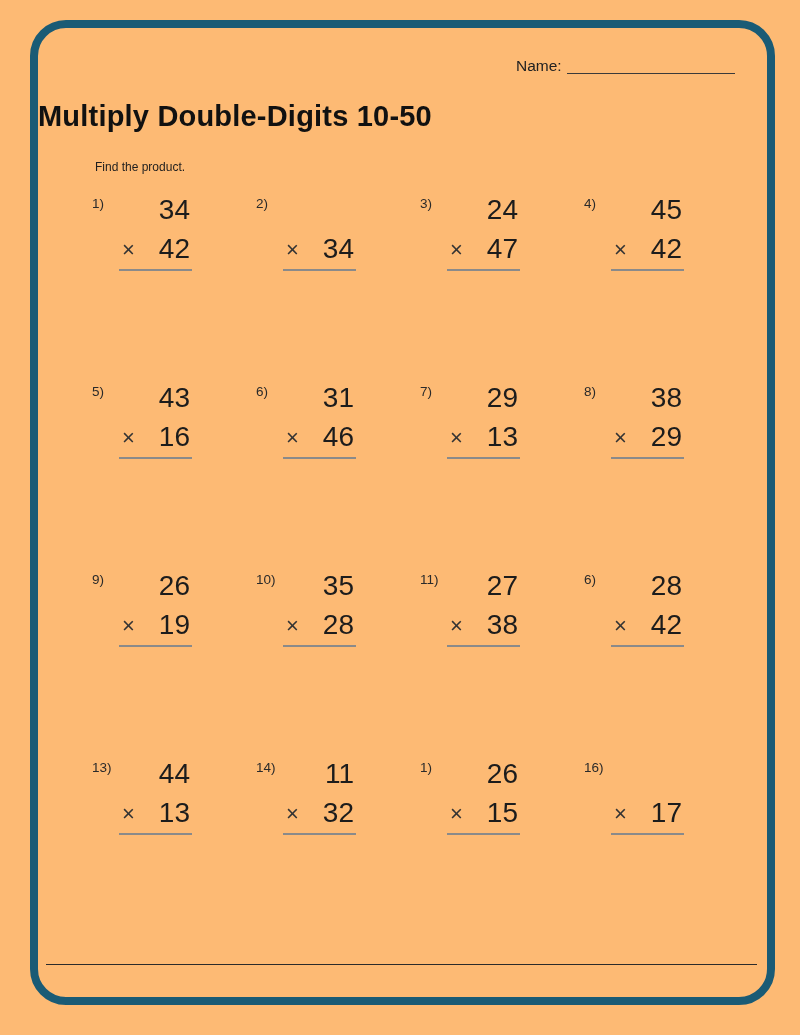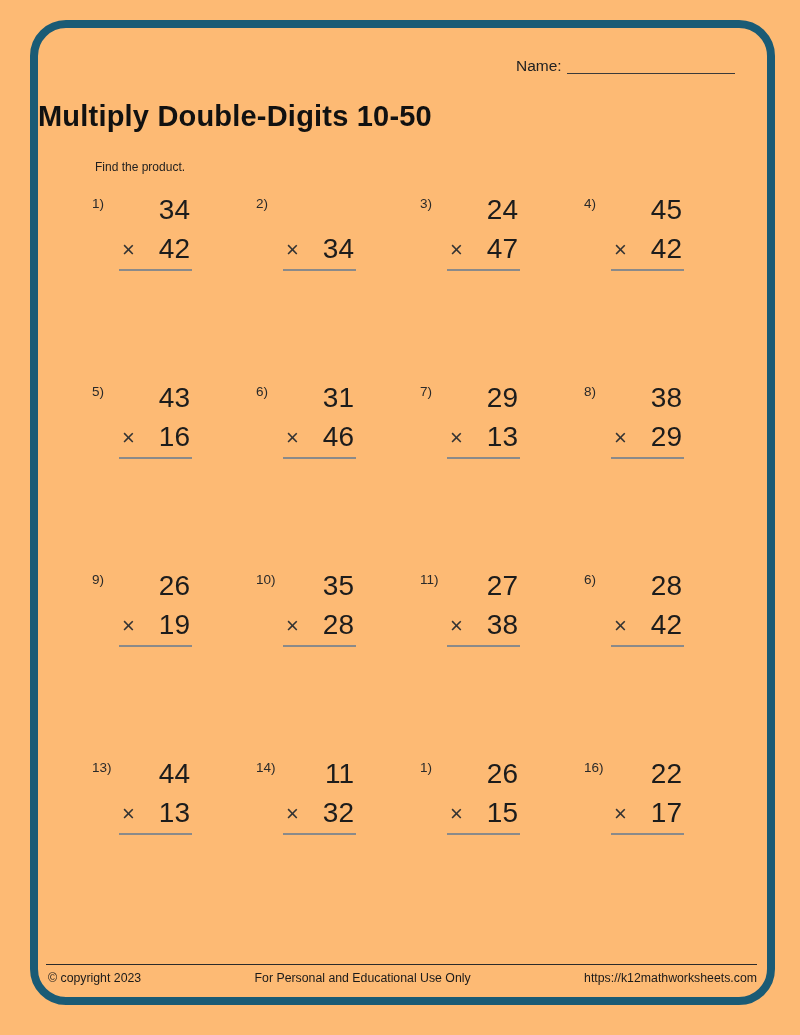--- a/index.html
+++ b/index.html
@@ -295,29 +295,23 @@
     <span class="p-top">26</span>
     <span class="p-bot">
       <span class="p-op">×</span>
       <span>15</span>
     </span>
     <span class="p-rule"></span>
   </div>
 
   <div class="cell">
     <span class="p-label">16)</span>
-    <span class="p-top">22</span>
     <span class="p-bot">
       <span class="p-op">×</span>
       <span>17</span>
     </span>
     <span class="p-rule"></span>
   </div>
 </div>
 
   <div class="footer-line"></div>
-  <div class="footer">
-    <span>© copyright 2023</span>
-    <span>For Personal and Educational Use Only</span>
-    <span>https://k12mathworksheets.com</span>
-  </div>
 
 </div>
 
 </body></html>

